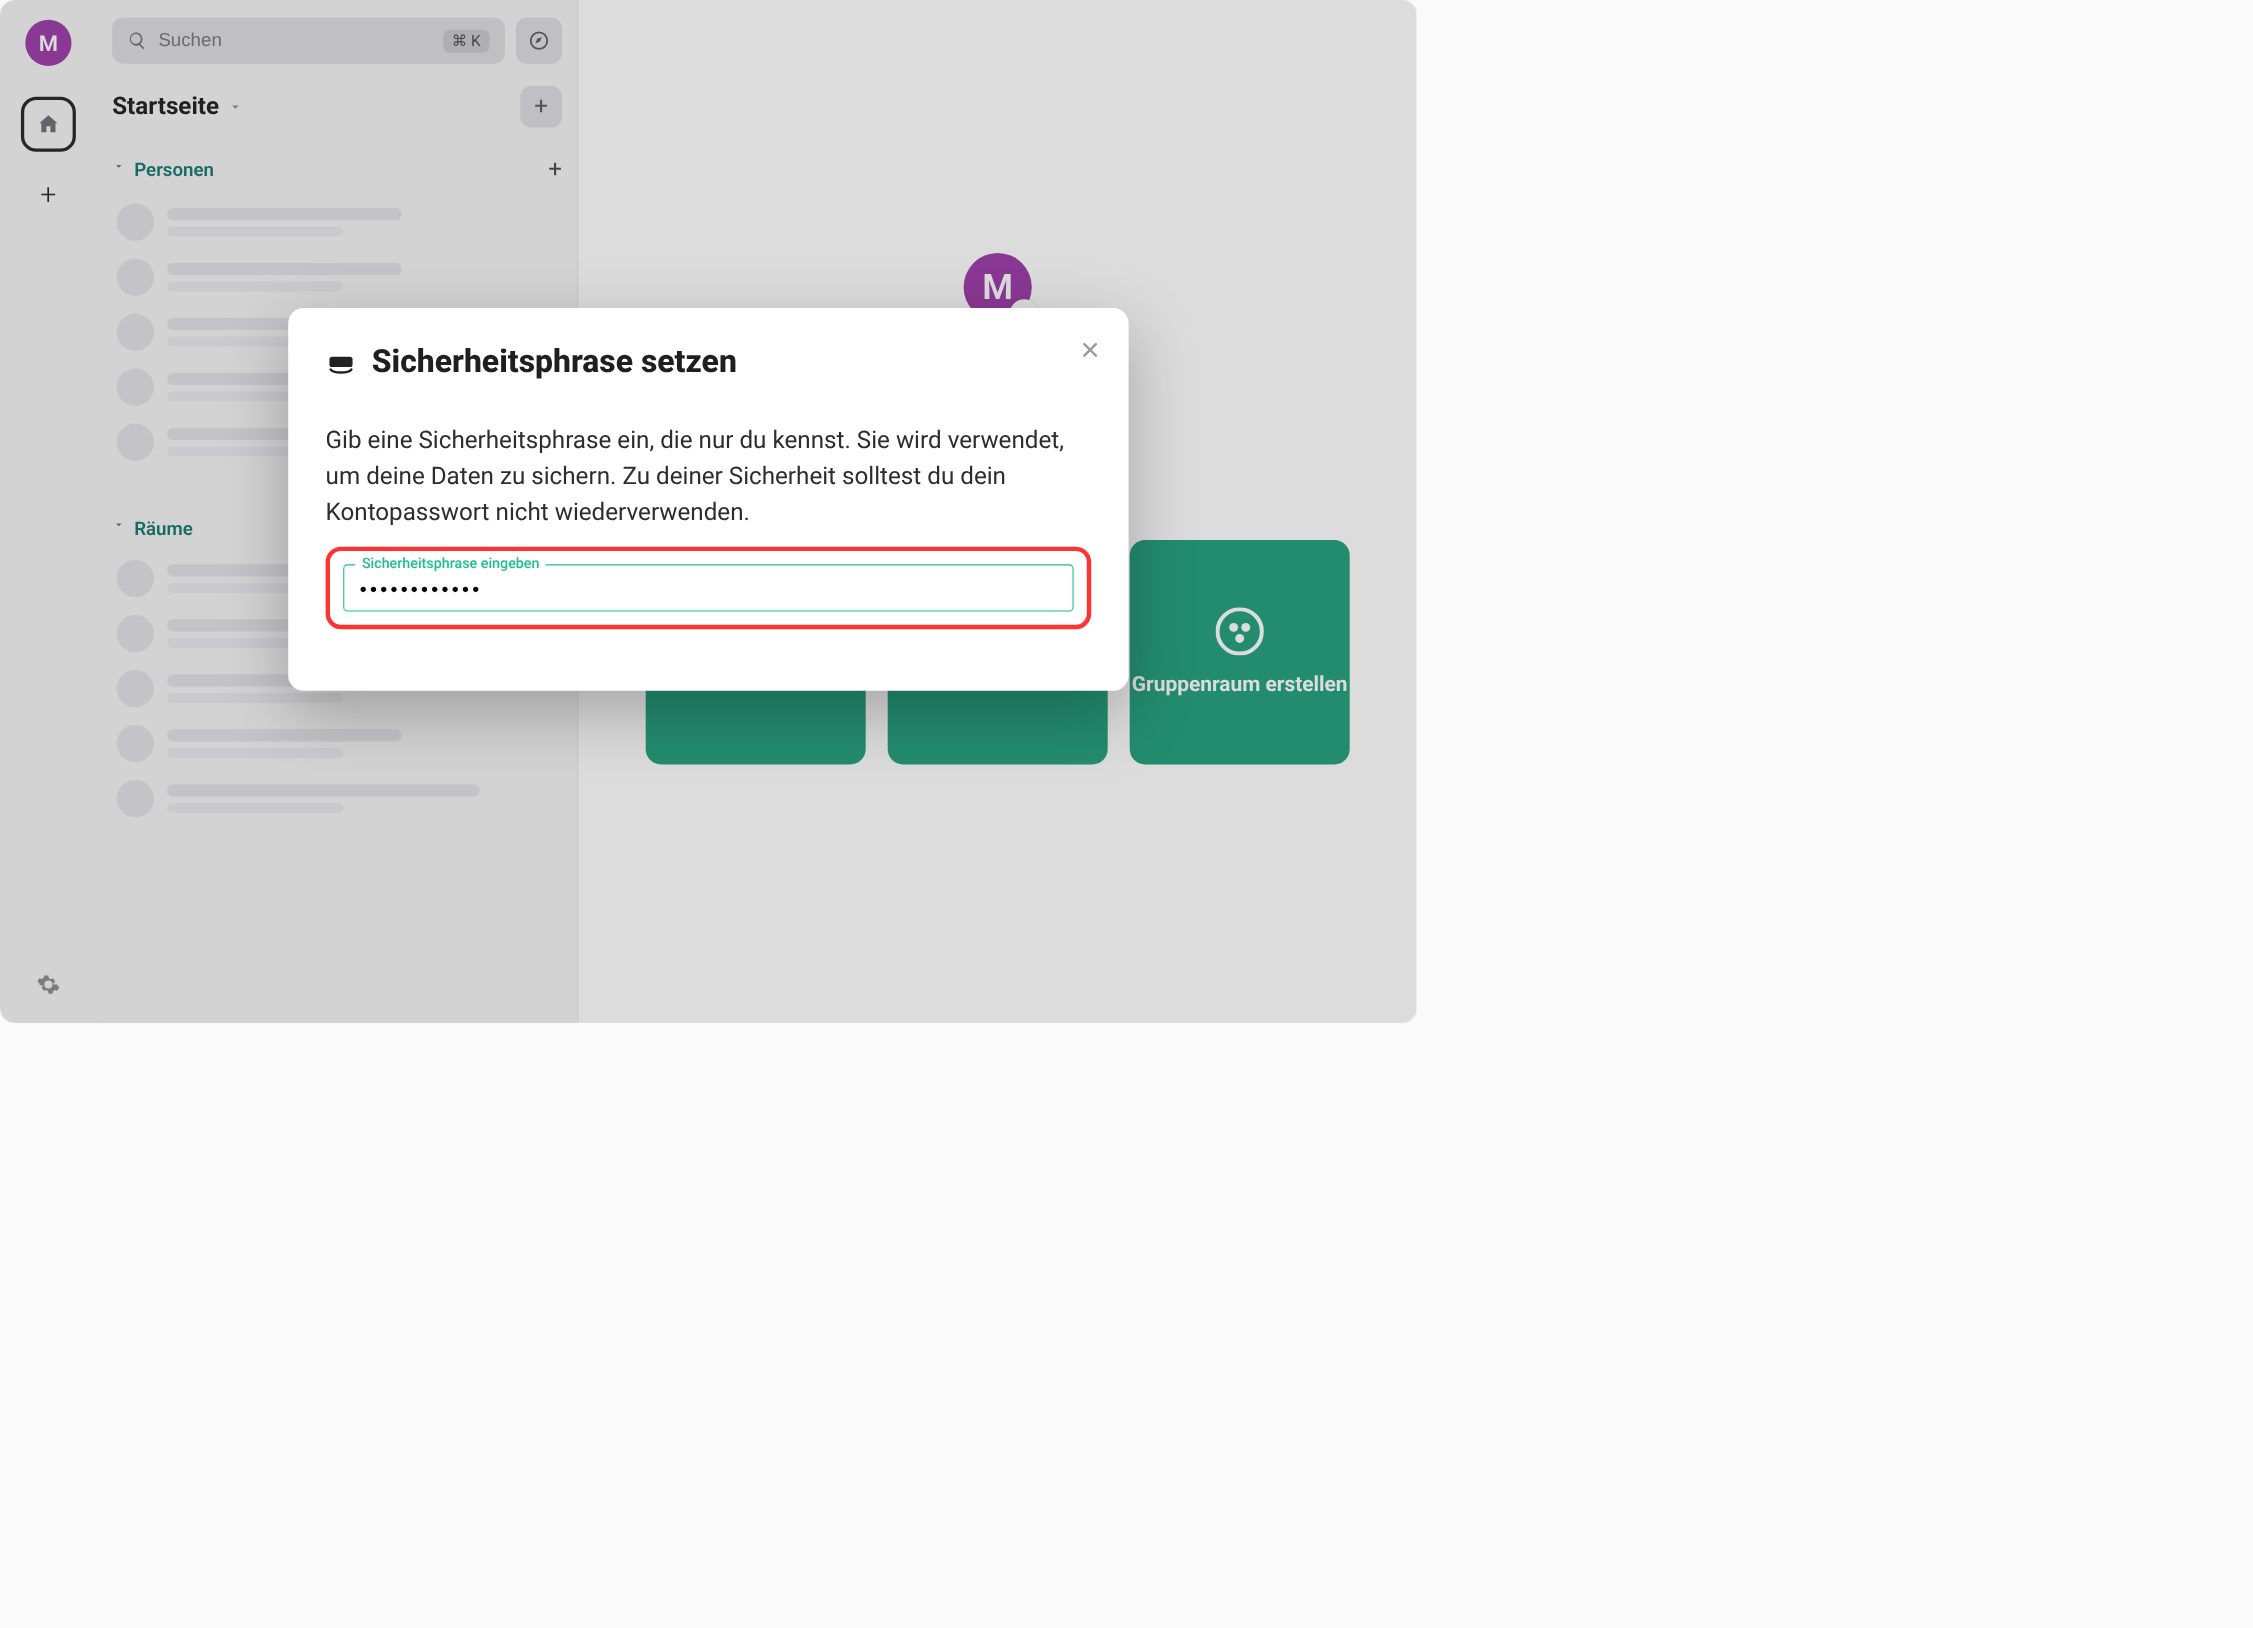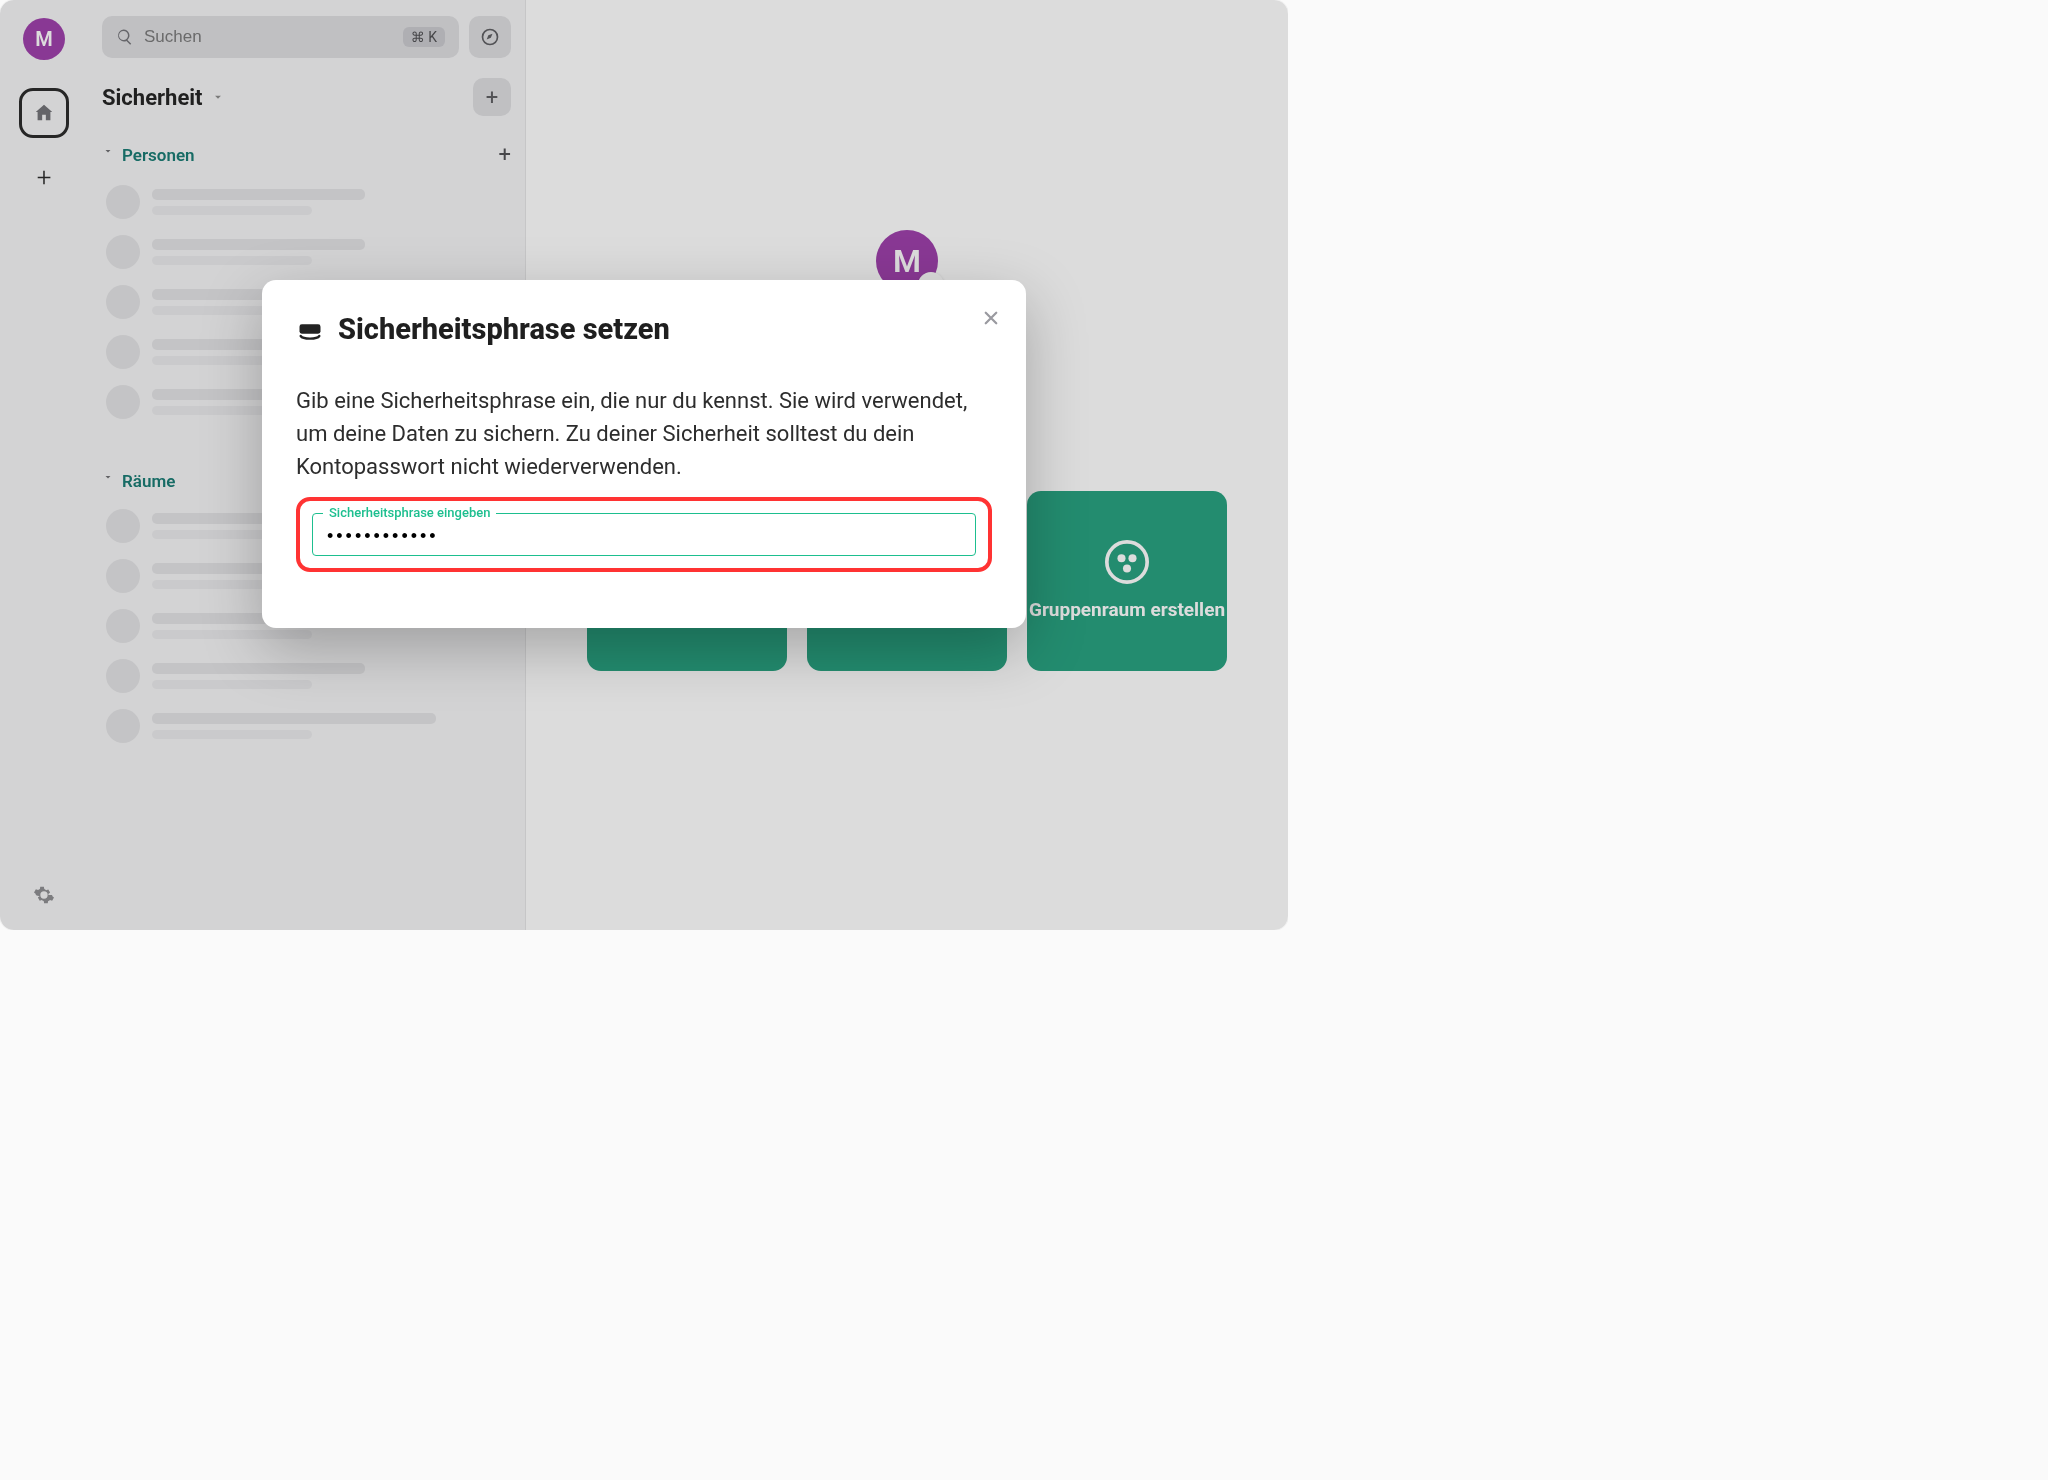--- a/index.html
+++ b/index.html
@@ -208,21 +208,21 @@
     font-size: 20px;
     color: #5c5c6a;
     margin-top: 10px;
   }
   .cards {
     display: flex;
     gap: 20px;
     margin-top: 100px;
   }
   .card {
-    width: 200px; height: 180px;
+    width: 200px; height: 204px;
     background: #1e9e7a;
     border-radius: 14px;
     color: #fff;
     display: flex;
     flex-direction: column;
     align-items: center;
     justify-content: center;
     gap: 14px;
     font-size: 19px;
     font-weight: 700;
@@ -357,21 +357,21 @@
       <div class="compass-btn">
         <svg width="20" height="20" viewBox="0 0 24 24" fill="#58585c">
             <circle cx="12" cy="12" r="9" fill="none" stroke="#58585c" stroke-width="2"></circle>
             <path d="M15 8l-2 5-5 2 2-5z"></path>
           </svg>
       </div>
     </div>
 
     <div class="space-header">
       <div class="space-title">
-        <span>Sicherheit</span>
+        <span>Startseite</span>
         <svg class="chevron" width="14" height="14" viewBox="0 0 24 24" fill="#888">
             <path d="M7 10l5 5 5-5z"></path>
           </svg>
       </div>
       <div class="space-add">+</div>
     </div>
 
     <div class="section-head">
       <div class="section-label">
         <svg width="12" height="12" viewBox="0 0 24 24" fill="#6a6a6e">

